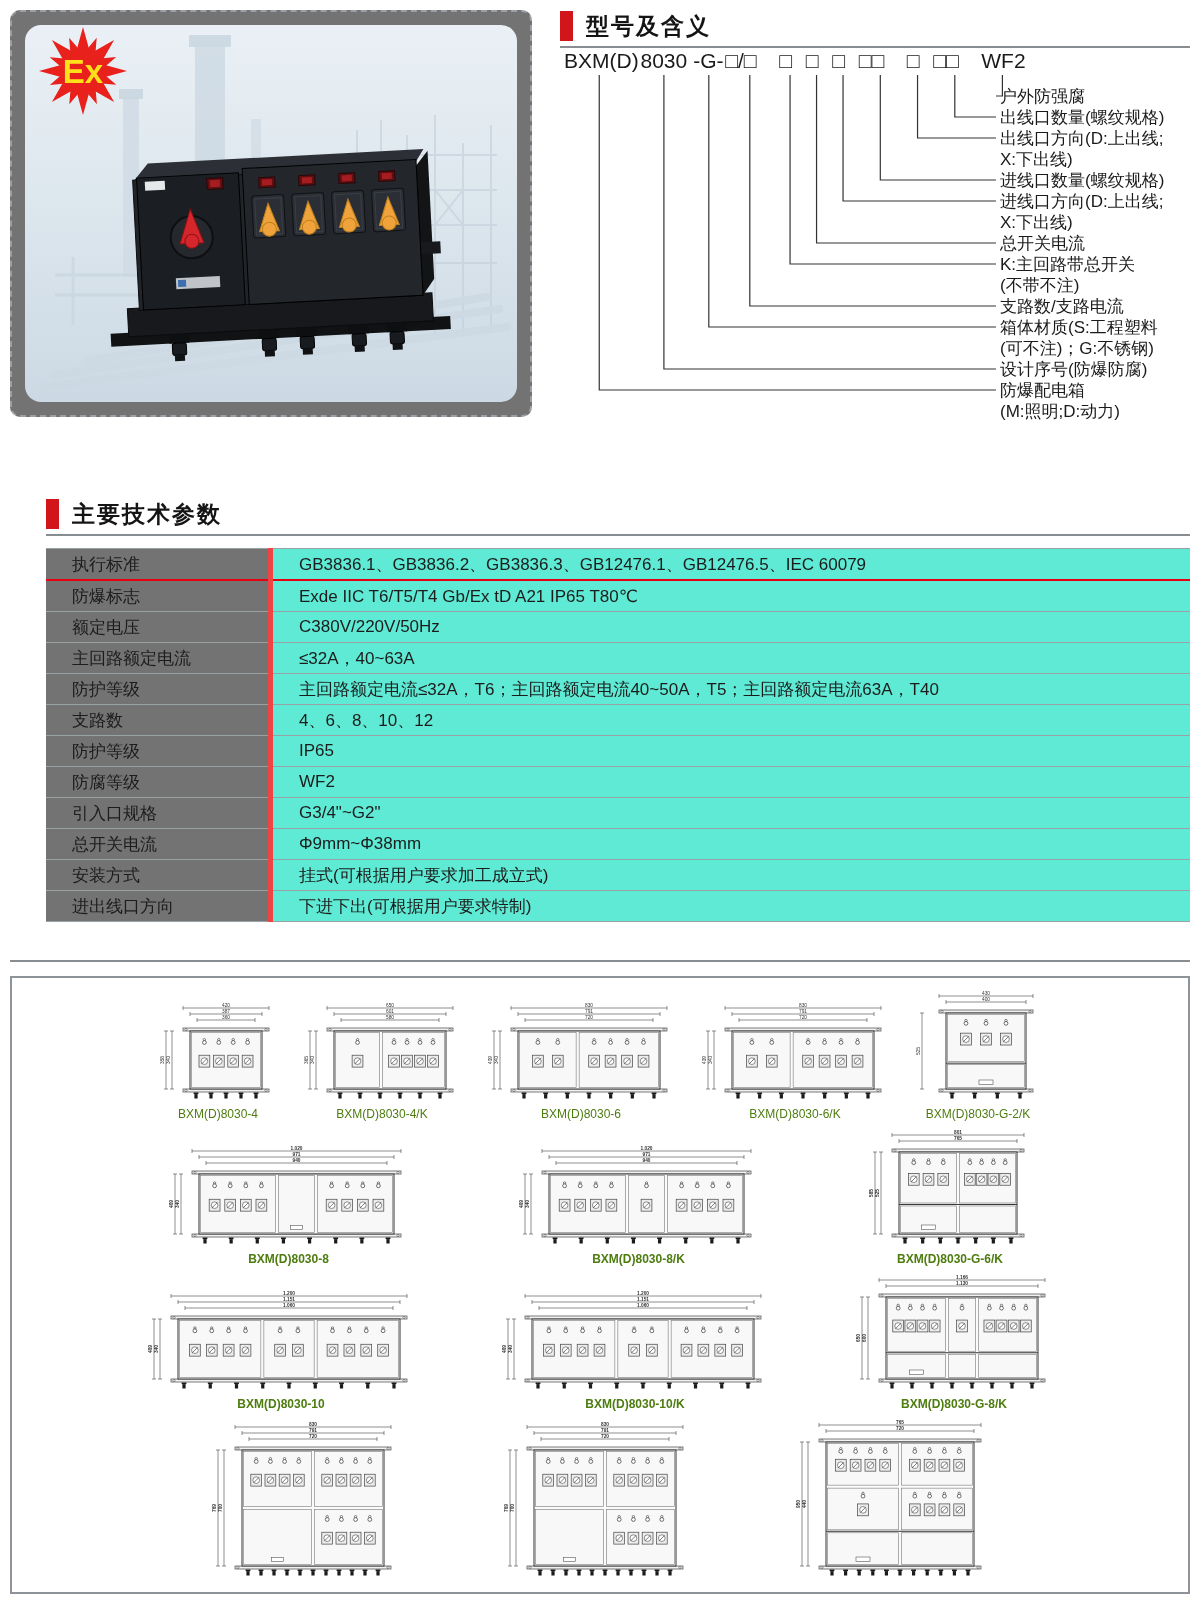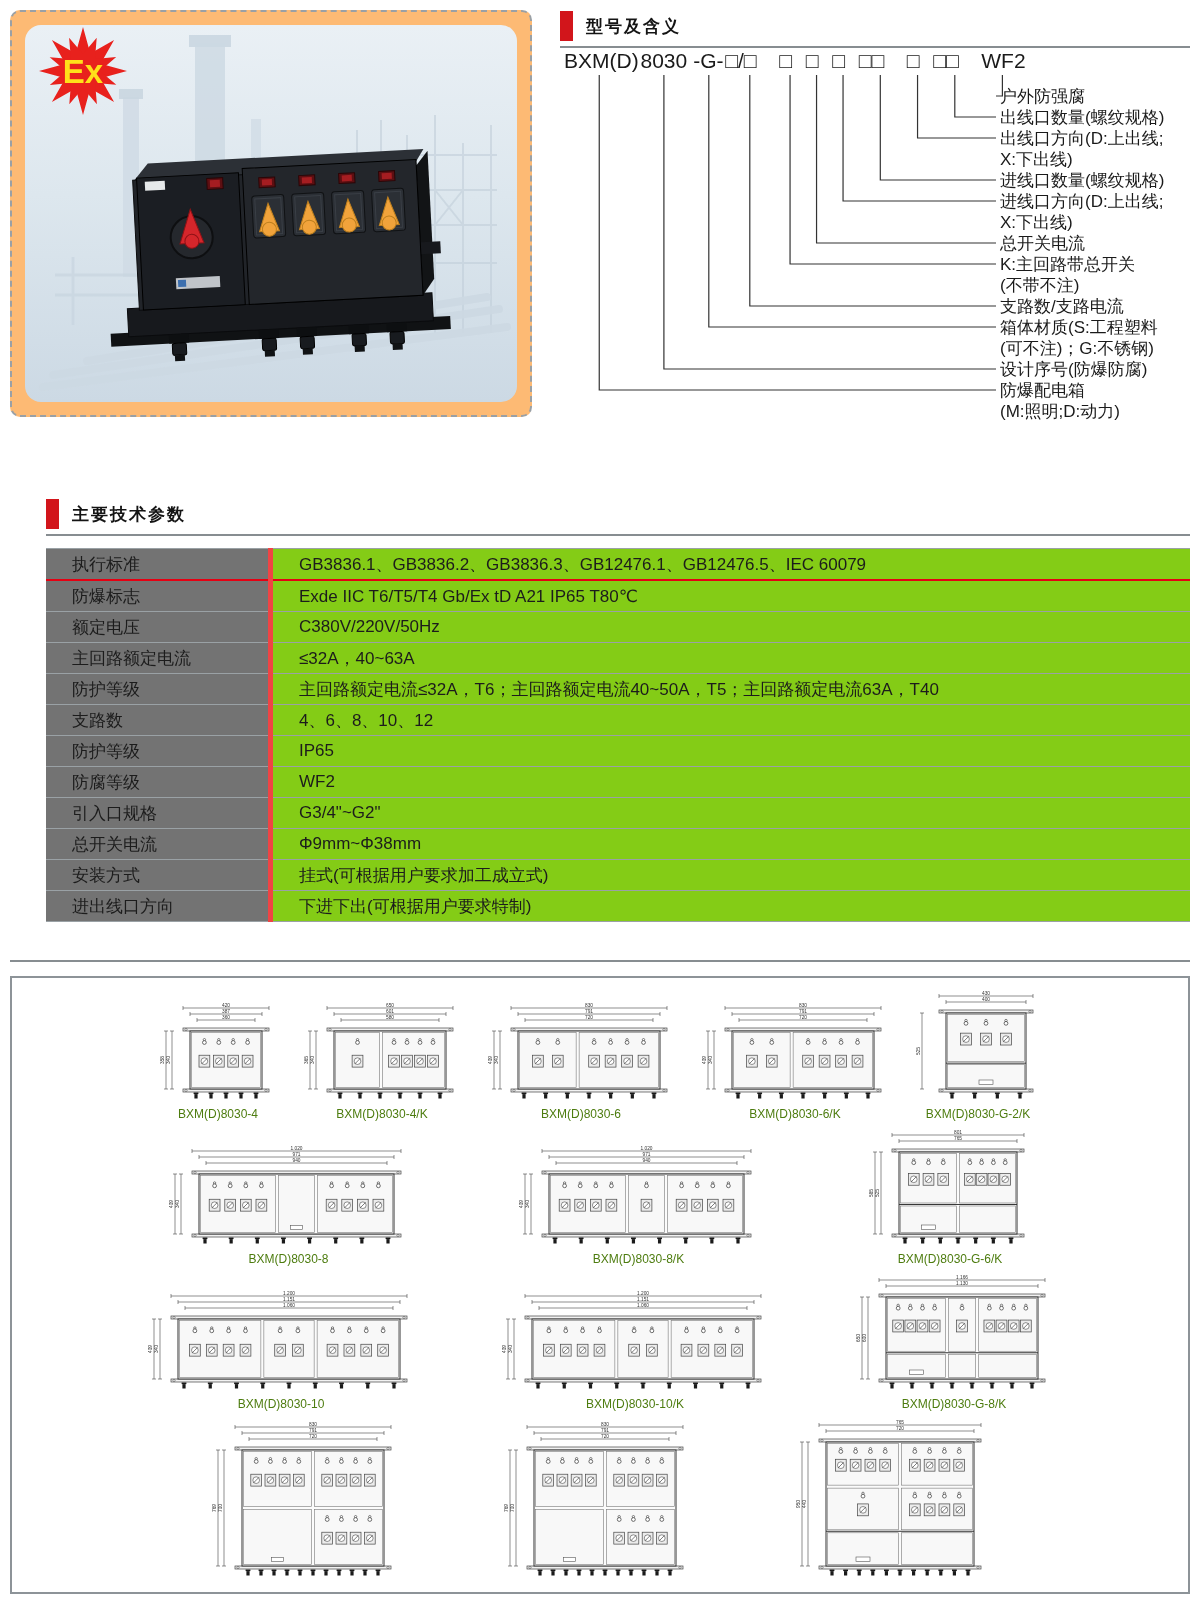--- a/index.html
+++ b/index.html
@@ -1,40 +1,40 @@
 <!DOCTYPE html>
 <html><head>
 <meta charset="utf-8">
 <style>
   html,body{margin:0;padding:0;}
   body{width:1200px;height:1610px;background:#ffffff;overflow:hidden;position:relative;
        font-family:"Liberation Sans","DejaVu Sans",sans-serif;color:#1c1c1c;}
   .page{padding:10px 10px 0 10px;}
   .top{display:flex;}
-  .photo-frame{width:492px;height:377px;border:2px dashed #9aa0a5;border-radius:10px;padding:13px;background:#fdba74;flex:none;}
+  .photo-frame{width:492px;height:377px;border:2px dashed #9aa0a5;border-radius:10px;padding:13px;background:#737373;flex:none;}
   .photo-inner{position:relative;width:492px;height:377px;border-radius:16px;overflow:hidden;
        background:linear-gradient(180deg,#eaf0f5 0%,#dde7ee 45%,#ccd9e4 100%);}
   .photo-inner > svg{position:absolute;left:0;top:0;}
   .ex{position:absolute;top:26px;right:4px;}
   .model-col{margin-left:28px;flex:1;min-width:0;}
   .sec-head{display:flex;align-items:center;height:32px;}
   .sec-head .bar{width:13px;height:30px;background:#d2151b;margin-right:13px;flex:none;}
-  .sec-head h2{font-size:17px;margin:0;font-weight:bold;color:#141414;letter-spacing:2px;}
+  .sec-head h2{font-size:23px;margin:0;font-weight:bold;color:#141414;letter-spacing:2px;}
   .sec-rule{border-bottom:2px solid #878d91;margin-top:4px;}
   .params{margin-top:62px;padding-left:36px;}
   .params-table{width:100%;border-collapse:collapse;margin-top:12px;border-top:1px solid #9aa1a5;}
   .params-table tr{border-bottom:1px solid #9aa1a5;}
   .params-table tr.first{border-bottom:2px solid #e60012;}
   .params-table td{height:30px;font-size:17px;padding:0 0 0 26px;}
   .params-table td.lbl{width:196px;background:#737373;border-right:5px solid #ef4444;}
-  .params-table td.val{background:#84cc16;}
+  .params-table td.val{background:#5eead4;}
   .dims{margin-top:38px;}
   .dims-box{margin-top:14px;border:2px solid #8d9398;padding:12px 0 10px 0;}
   .diag-row{display:flex;justify-content:center;align-items:flex-end;}
-  .diag-row.r2,.diag-row.r3,.diag-row.r4{margin-top:8px;}
+  .diag-row.r2,.diag-row.r3,.diag-row.r4{margin-top:8px;font-weight:bold;}
   .diag-row.r1{gap:22px;}
   .diag-row.r2{gap:105px;}
   .diag-row.r3{gap:82px;}
   .diag-row.r4{gap:100px;}
   .diag{display:flex;flex-direction:column;align-items:center;}
   .diag .lab{font-size:12px;color:#4d7c0f;margin-top:2px;white-space:nowrap;}
 </style>
 </head>
 <body>
 

